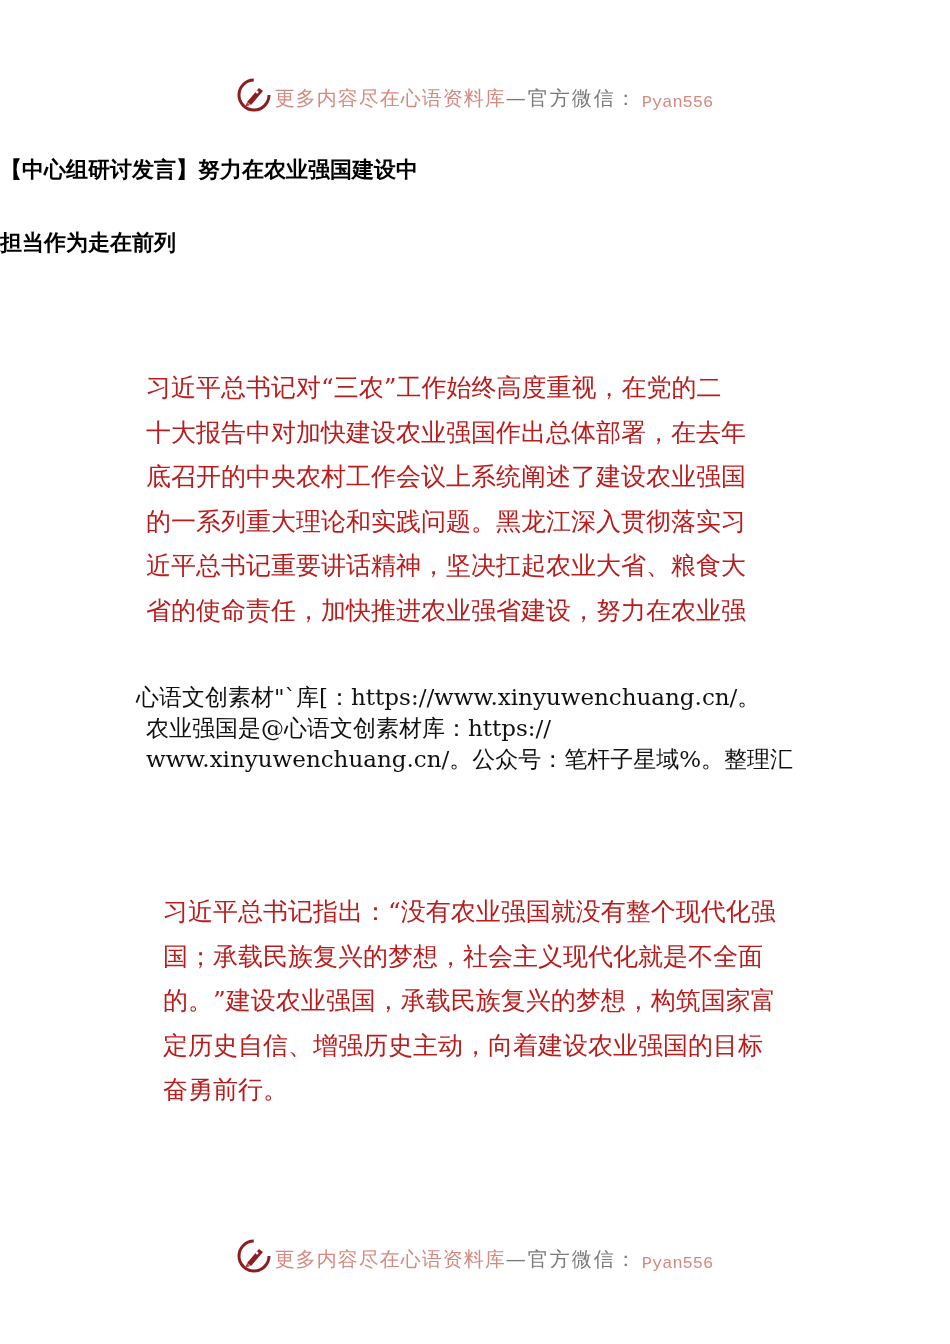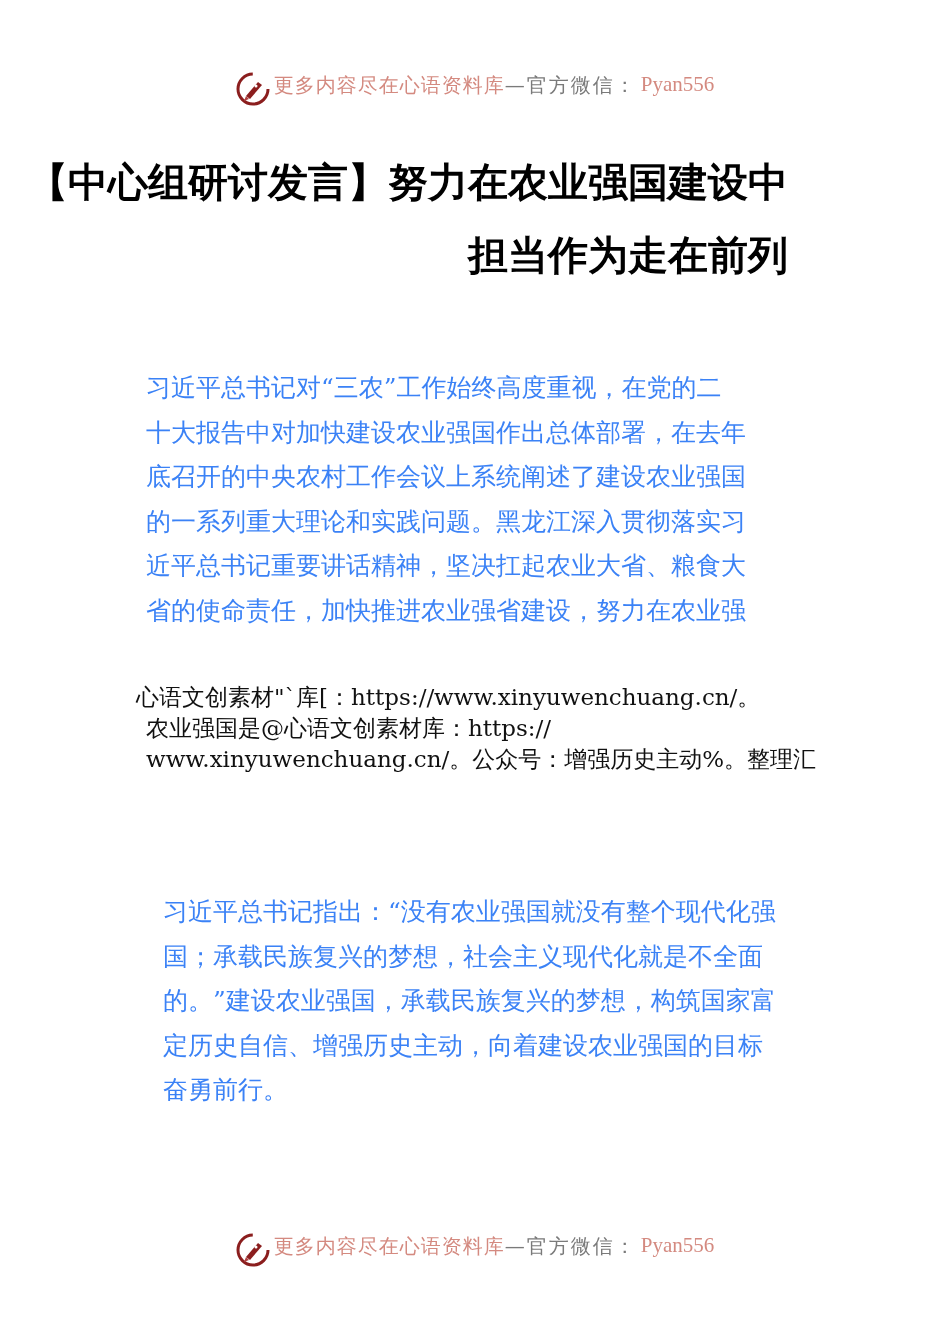--- a/index.html
+++ b/index.html
@@ -14,21 +14,21 @@
       overflow: hidden;
       font-family: "DejaVu Serif", "Liberation Serif", serif;
       color: #111111;
     }
     .banner {
       position: absolute;
       left: 0;
       width: 950px;
       display: flex;
       justify-content: center;
-      align-items: flex-start;
+      align-items: flex-end;
       height: 40px;
     }
     .banner.top { top: 72px; }
     .banner.bottom { top: 1233px; }
     .banner .logo {
       width: 34px;
       height: 34px;
       margin-right: 4px;
       display: inline-block;
     }
@@ -39,45 +39,45 @@
       letter-spacing: 1px;
     }
     .banner .b-grey {
       color: #7a7a7a;
       font-family: "DejaVu Serif", serif;
       font-size: 20px;
       letter-spacing: 2px;
     }
     .banner .b-id {
       color: #d48a80;
-      font-family: Liberation Serif, serif;
-      font-size: 21px;
+      font-family: Liberation Mono, monospace;
+      font-size: 17px;
       margin-left: 4px;
     }
     .title {
       position: absolute;
       left: 0;
       width: 788px;
-      text-align: right;
+      text-align: left;
       font-family: "DejaVu Sans", sans-serif;
       font-weight: bold;
-      font-size: 40px;
+      font-size: 22px;
       color: #000;
       letter-spacing: 0px;
     }
     .title.l1 { top: 155px; }
     .title.l2 { top: 228px; }
     .para {
       position: absolute;
       left: 146px;
       width: 670px;
       font-family: "DejaVu Serif", serif;
       font-size: 25px;
       line-height: 44.5px;
-      color: #3b82f6;
+      color: #b91c1c;
     }
     .para .ln { display: block; white-space: nowrap; }
     .p1 { top: 366px; }
     .p2 { top: 890px; margin-left: 17px; }
     .wm {
       position: absolute;
       left: 136px;
       top: 682px;
       font-family: "DejaVu Serif", serif;
       font-size: 23px;
@@ -112,21 +112,21 @@
   <span class="ln">十大报告中对加快建设农业强国作出总体部署，在去年</span>
   <span class="ln">底召开的中央农村工作会议上系统阐述了建设农业强国</span>
   <span class="ln">的一系列重大理论和实践问题。黑龙江深入贯彻落实习</span>
   <span class="ln">近平总书记重要讲话精神，坚决扛起农业大省、粮食大</span>
   <span class="ln">省的使命责任，加快推进农业强省建设，努力在农业强</span>
 </div>
 
 <div class="wm">
   <span class="ln">心语文创素材"`库[：https://www.xinyuwenchuang.cn/。</span>
   <span class="ln indent">农业强国是@心语文创素材库：https://</span>
-  <span class="ln indent">www.xinyuwenchuang.cn/。公众号：增强历史主动%。整理汇</span>
+  <span class="ln indent">www.xinyuwenchuang.cn/。公众号：笔杆子星域%。整理汇</span>
 </div>
 
 <div class="para p2">
   <span class="ln">习近平总书记指出：“没有农业强国就没有整个现代化强</span>
   <span class="ln">国；承载民族复兴的梦想，社会主义现代化就是不全面</span>
   <span class="ln">的。”建设农业强国，承载民族复兴的梦想，构筑国家富</span>
   <span class="ln">定历史自信、增强历史主动，向着建设农业强国的目标</span>
   <span class="ln">奋勇前行。</span>
 </div>
 

